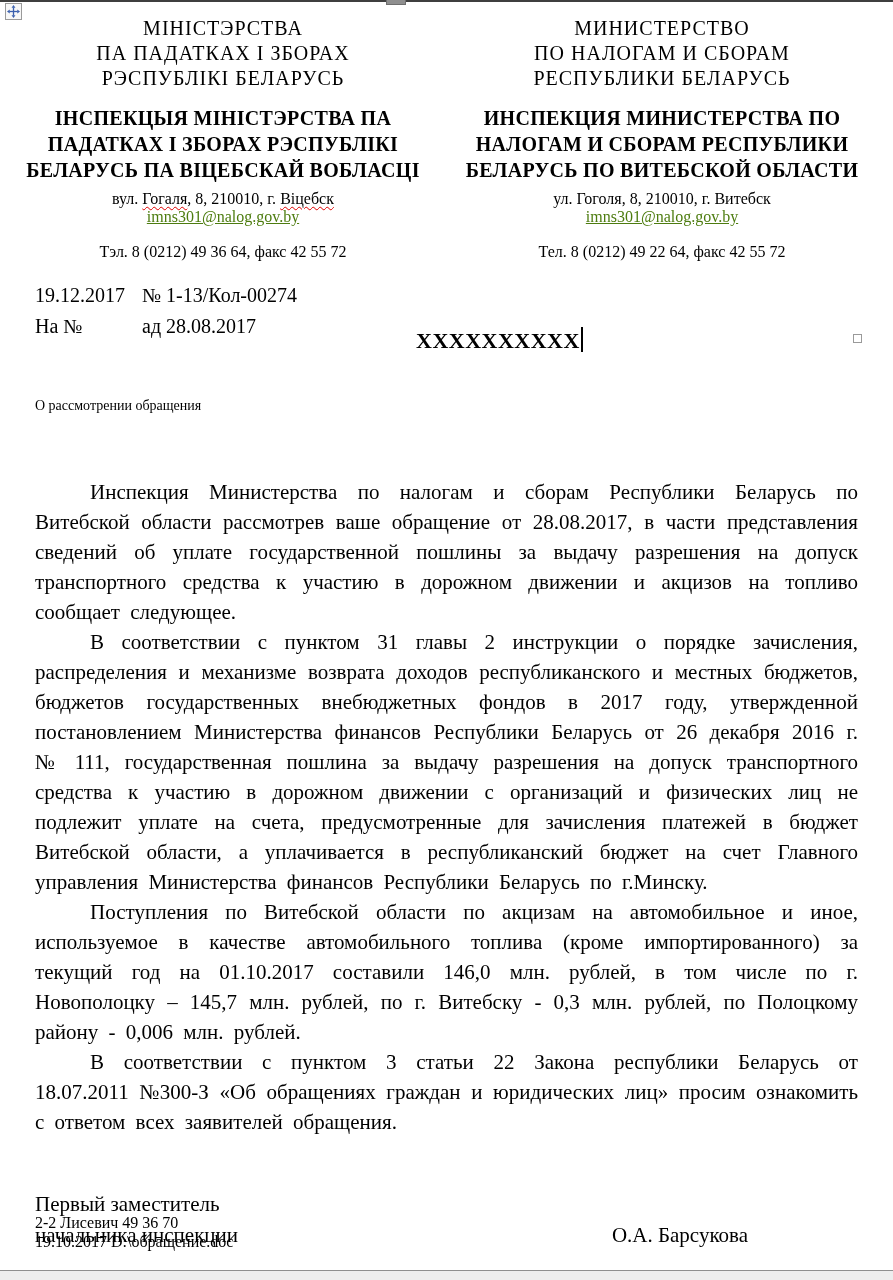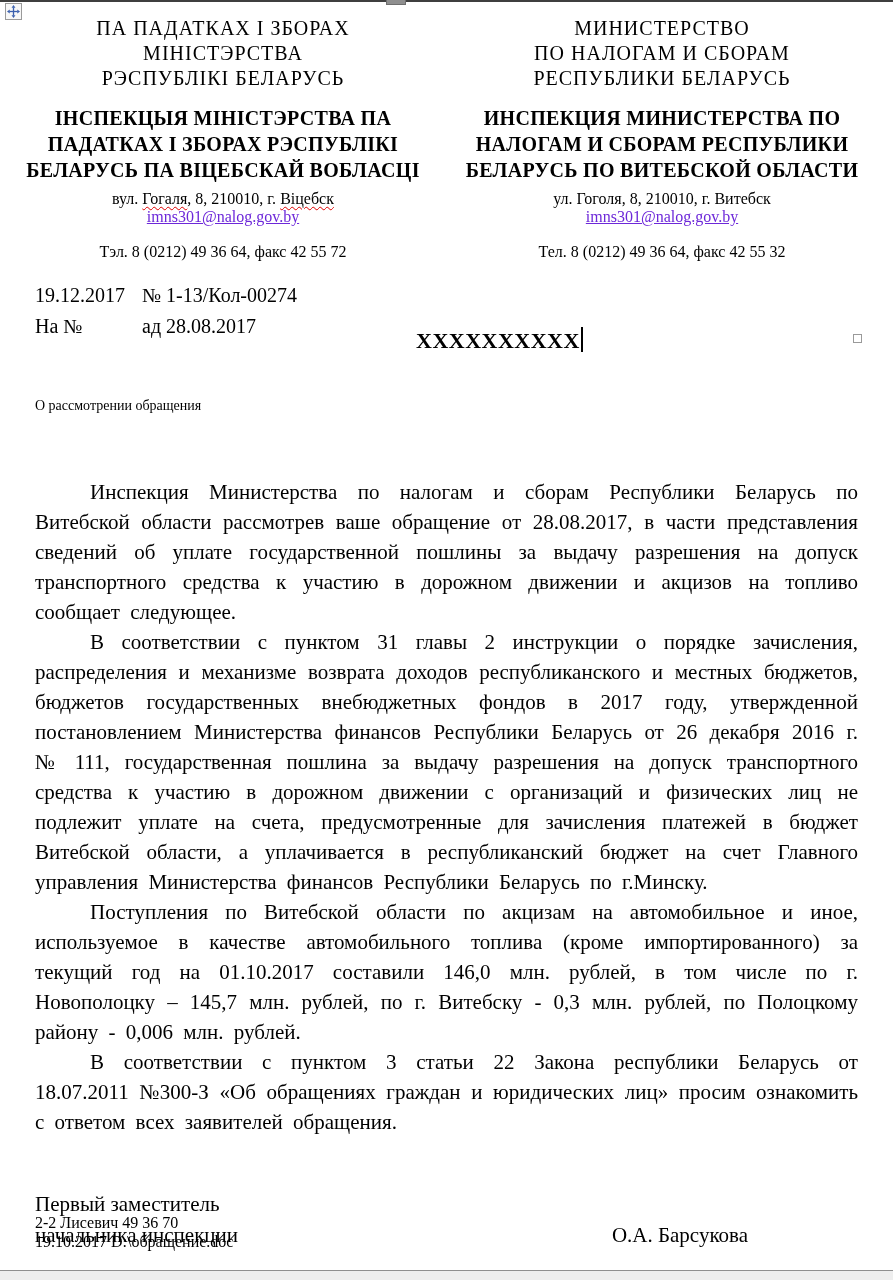--- a/index.html
+++ b/index.html
@@ -20,21 +20,21 @@
     background:#f7f7f7;border:1px solid #9a9a9a;box-sizing:border-box;
     display:flex;align-items:center;justify-content:center;
   }
   
   .letterhead{position:absolute;left:16px;top:16px;width:860px;display:flex;}
   .lh-col{width:414px;text-align:center;}
   .lh-col.right{margin-left:18px;width:428px;}
   .org-line{font-size:20px;line-height:25px;letter-spacing:1px;}
   .insp{margin-top:14px;font-weight:bold;font-size:20px;line-height:26px;letter-spacing:.3px;}
   .addr{margin-top:7px;font-size:16px;line-height:18px;}
-  .email a{color:#6d28d9;text-decoration:underline;font-size:16px;line-height:18px;}
+  .email a{color:#4d7c0f;text-decoration:underline;font-size:16px;line-height:18px;}
   .phone{font-size:16px;line-height:19px;margin-top:16px;}
   .squiggle{
     text-decoration-line:underline;
     text-decoration-style:wavy;
     text-decoration-color:#e00000;
     text-decoration-thickness:1px;
     text-underline-offset:2px;
   }
   
   .refblock{position:absolute;left:35px;top:280px;font-size:20px;line-height:31px;}
@@ -75,36 +75,36 @@
           <path d="M8 16 L5.6 12.6 L10.4 12.6 Z" stroke="none"></path>
           <path d="M0 8 L3.4 5.6 L3.4 10.4 Z" stroke="none"></path>
           <path d="M16 8 L12.6 5.6 L12.6 10.4 Z" stroke="none"></path>
         </g>
       </svg>
     </span>
   </div>
 
   <div class="letterhead">
     <div class="lh-col">
+      <div class="org-line">МІНІСТЭРСТВА</div>
       <div class="org-line">ПА ПАДАТКАХ  І ЗБОРАХ</div>
-      <div class="org-line">МІНІСТЭРСТВА</div>
       <div class="org-line">РЭСПУБЛІКІ БЕЛАРУСЬ</div>
       <div class="insp">ІНСПЕКЦЫЯ МІНІСТЭРСТВА ПА ПАДАТКАХ І ЗБОРАХ РЭСПУБЛІКІ БЕЛАРУСЬ ПА ВІЦЕБСКАЙ ВОБЛАСЦІ</div>
       <div class="addr"><span>вул. </span><span class="squiggle">Гогаля</span><span>, 8, 210010, г. </span><span class="squiggle">Віцебск</span></div>
       <div class="email"><a href="#">imns301@nalog.gov.by</a></div>
       <div class="phone">Тэл. 8 (0212)  49 36 64, факс 42 55 72</div>
     </div>
     <div class="lh-col right">
       <div class="org-line">МИНИСТЕРСТВО</div>
       <div class="org-line">ПО НАЛОГАМ И СБОРАМ</div>
       <div class="org-line">РЕСПУБЛИКИ БЕЛАРУСЬ</div>
       <div class="insp">ИНСПЕКЦИЯ МИНИСТЕРСТВА ПО НАЛОГАМ И СБОРАМ РЕСПУБЛИКИ БЕЛАРУСЬ ПО ВИТЕБСКОЙ ОБЛАСТИ</div>
       <div class="addr">ул. Гоголя, 8, 210010, г. Витебск</div>
       <div class="email"><a href="#">imns301@nalog.gov.by</a></div>
-      <div class="phone">Тел. 8 (0212) 49 36 64, факс 42 55 32</div>
+      <div class="phone">Тел. 8 (0212) 49 22 64, факс 42 55 72</div>
     </div>
   </div>
 
   <div class="refblock">
     <div class="refrow">
       <span class="c1">19.12.2017</span>
       <span>№ 1-13/Кол-00274</span>
     </div>
     <div class="refrow">
       <span class="c1">На №</span>

